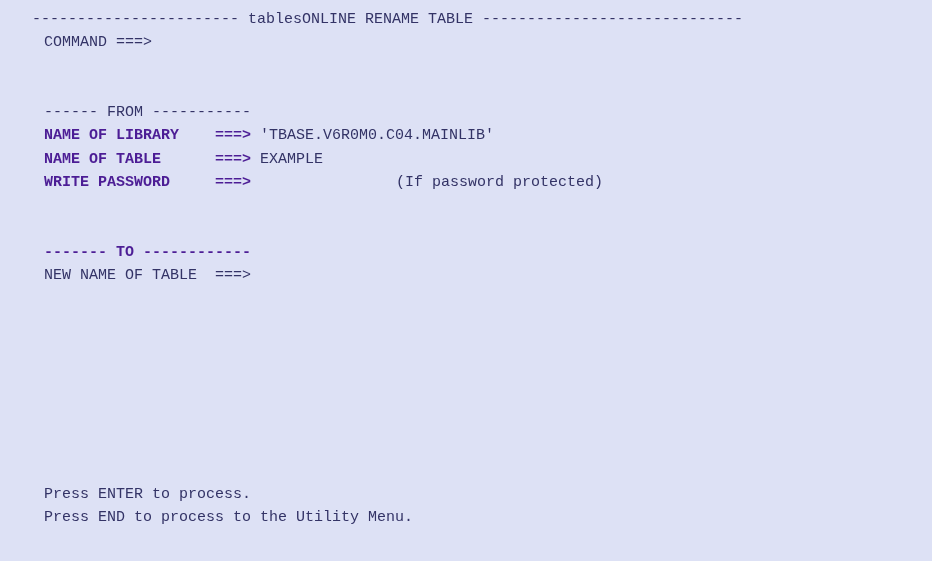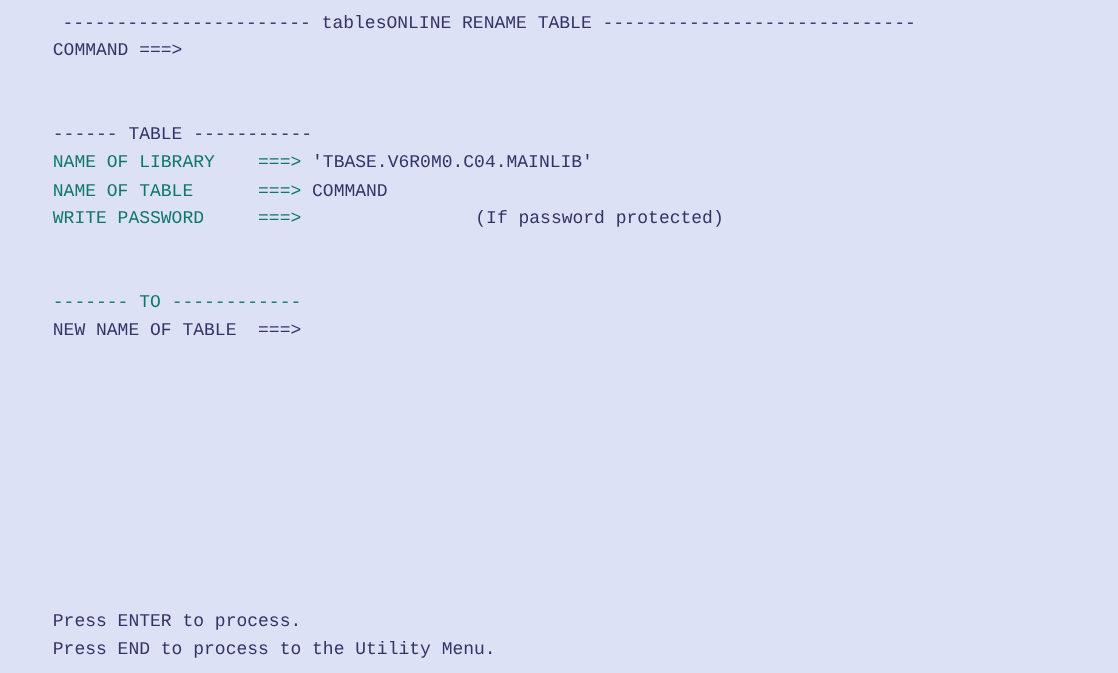--- a/index.html
+++ b/index.html
@@ -16,54 +16,54 @@
       width: 932px;
       height: 561px;
       overflow: hidden;
       line-height: 1.55;
     }
     .line {
       white-space: pre;
       padding-left: 44px;
     }
     .bold {
-      font-weight: normal;
-      color: #0f766e;
+      font-weight: bold;
+      color: #4c1d95;
     }
     .title-line {
-      padding-left: 52px;
+      padding-left: 32px;
       white-space: pre;
     }
     .input-area {
       display: inline-block;
       min-width: 10px;
     }
     .footer {
       position: absolute;
-      bottom: 8px;
+      bottom: 32px;
     }
     .blank-line {
       height: 1.55em;
     }
   </style>
 </head>
 <body>
 
 <div class="title-line">----------------------- tablesONLINE RENAME TABLE -----------------------------</div>
 
 <div class="line"><span>COMMAND ===&gt;</span><span class="input-area"></span></div>
 
 <div class="blank-line"></div>
 <div class="blank-line"></div>
 
-<div class="line">------ TABLE -----------</div>
+<div class="line">------ FROM -----------</div>
 
 <div class="line"><span class="bold">NAME OF LIBRARY    ===&gt;</span><span class="input-area"> 'TBASE.V6R0M0.C04.MAINLIB'</span></div>
 
-<div class="line"><span class="bold">NAME OF TABLE      ===&gt;</span><span class="input-area"> COMMAND</span></div>
+<div class="line"><span class="bold">NAME OF TABLE      ===&gt;</span><span class="input-area"> EXAMPLE</span></div>
 
 <div class="line"><span class="bold">WRITE PASSWORD     ===&gt;</span><span class="input-area"></span><span>               (If password protected)</span></div>
 
 <div class="blank-line"></div>
 <div class="blank-line"></div>
 
 <div class="line"><span class="bold">------- </span><span class="bold">TO</span><span class="bold"> ------------</span></div>
 
 <div class="line"><span>NEW NAME OF TABLE  ===&gt;</span><span class="input-area"></span></div>
 

